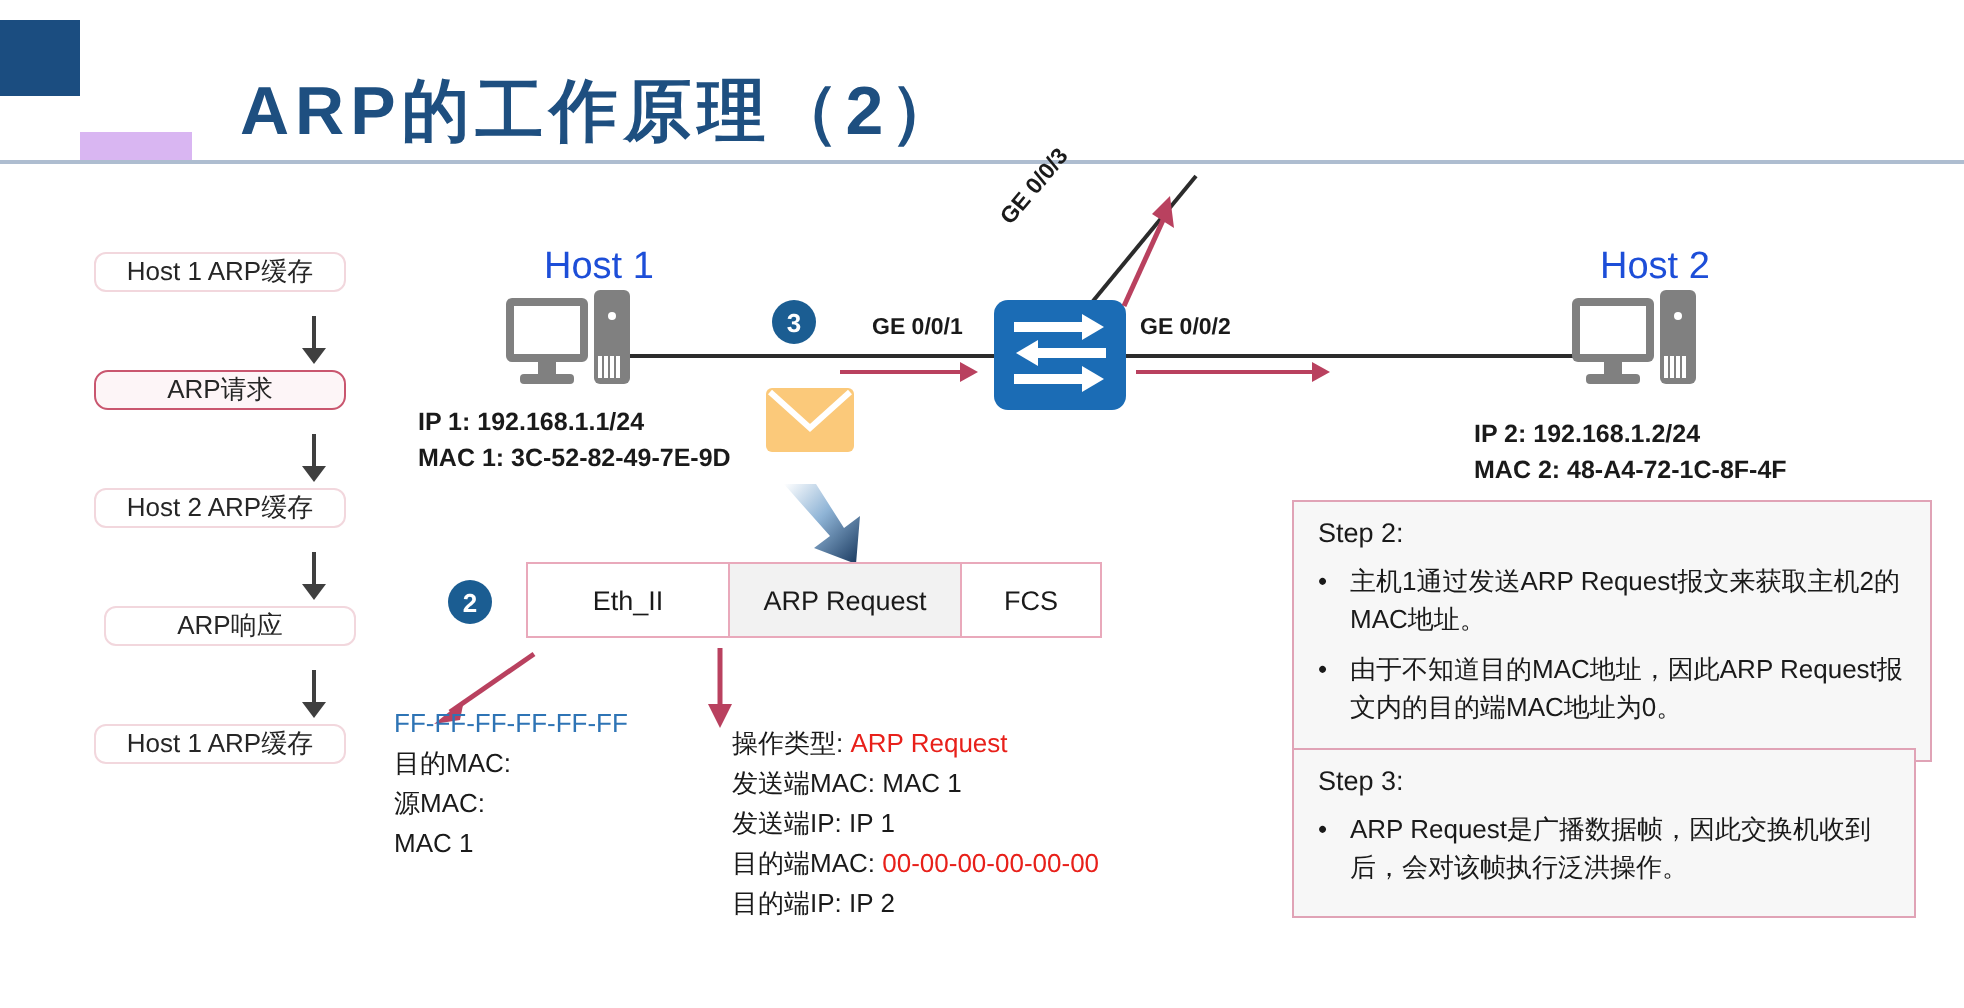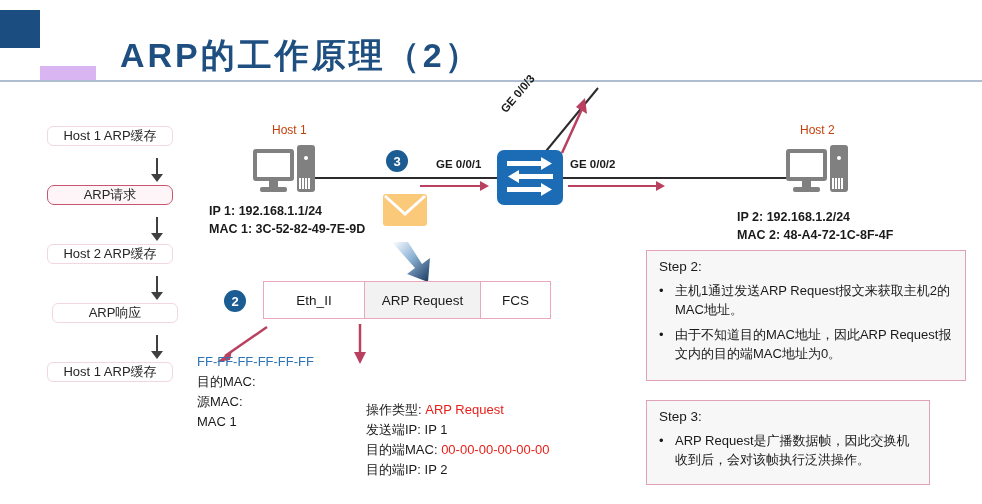--- a/index.html
+++ b/index.html
@@ -31,21 +31,21 @@
   }
   .flowbox.hl{border:1.6px solid #c9566f;background:#fdf5f7;border-radius:7px;}
   .flowarrow{width:2px;background:#3f3f3f;left:109px;}
   .flowhead{
     width:0;height:0;left:104px;
     border-left:6px solid transparent;border-right:6px solid transparent;
     border-top:8px solid #3f3f3f;
   }
 
   
-  .hostlabel{font-size:12px;color:#c2410c;}
+  .hostlabel{font-size:19px;color:#1d4ed8;}
   .iplabel{font-size:12.5px;color:#1a1a1a;white-space:nowrap;font-weight:bold;}
   .portlabel{font-size:11.5px;color:#1a1a1a;font-weight:bold;white-space:nowrap;}
   .wire{height:2px;background:#2b2b2b;}
   .pinkline{height:2.5px;background:#b9415f;}
   .pinkhead{
     width:0;height:0;
     border-top:5px solid transparent;border-bottom:5px solid transparent;
     border-left:9px solid #b9415f;
   }
   .circnum{
@@ -229,24 +229,28 @@
   <polygon points="2,28 14,28 8,40" fill="#b9415f"></polygon>
 </svg>
 
 <div class="abs" style="left:197px;top:352px;">
   <div class="detline blue">FF-FF-FF-FF-FF-FF</div>
   <div class="detline">目的MAC:</div>
   <div class="detline">源MAC:</div>
   <div class="detline">MAC 1</div>
 </div>
 
-<div class="abs" style="left:366px;top:362px;margin-top:38px;">
+<div class="abs" style="left:366px;top:362px;">
   <div class="detline">
     <span>操作类型:</span>
     <span class="red">ARP Request</span>
+  </div>
+  <div class="detline">
+    <span>发送端MAC:</span>
+    <span>MAC 1</span>
   </div>
   <div class="detline">
     <span>发送端IP:</span>
     <span>IP 1</span>
   </div>
   <div class="detline">
     <span>目的端MAC:</span>
     <span class="red">00-00-00-00-00-00</span>
   </div>
   <div class="detline">
@@ -260,19 +264,19 @@
   <div class="bulletrow">
     <div class="bulletdot">•</div>
     <div class="bullettext">主机1通过发送ARP Request报文来获取主机2的MAC地址。</div>
   </div>
   <div class="bulletrow">
     <div class="bulletdot">•</div>
     <div class="bullettext">由于不知道目的MAC地址，因此ARP Request报文内的目的端MAC地址为0。</div>
   </div>
 </div>
 
-<div class="abs stepbox" style="left:646px;top:400px;width:284px;height:85px;">
+<div class="abs stepbox" style="left:646px;top:374px;width:312px;height:85px;">
   <div class="steptitle">Step 3:</div>
   <div class="bulletrow">
     <div class="bulletdot">•</div>
     <div class="bullettext">ARP Request是广播数据帧，因此交换机收到后，会对该帧执行泛洪操作。</div>
   </div>
 </div>
 
 </body></html>

